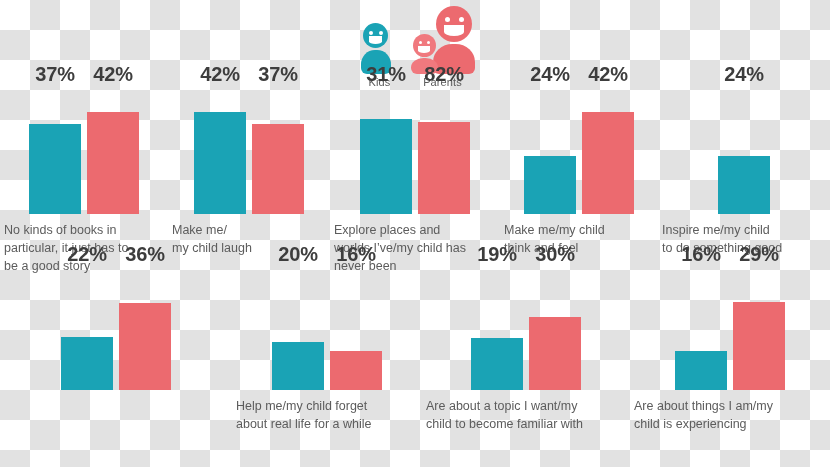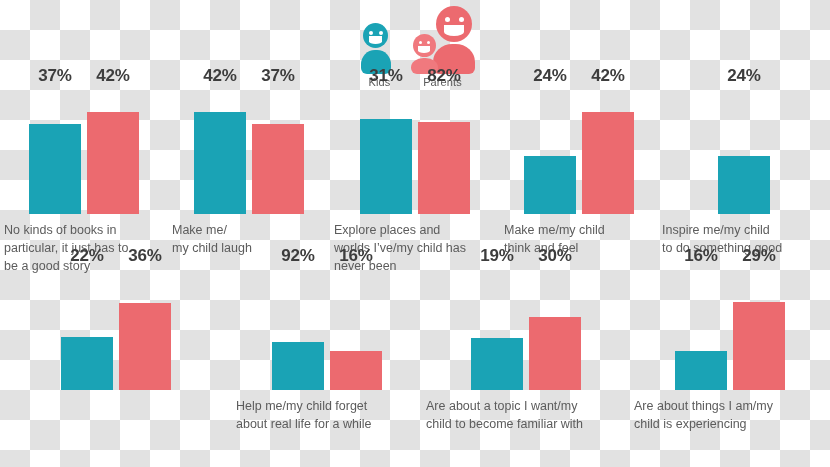--- a/index.html
+++ b/index.html
@@ -150,21 +150,21 @@
   }
   .bar.kids { background: #1aa3b5; }
   .bar.parents { background: #ec6a6f; }
 
   .value {
     position: absolute;
     bottom: 100%;
     left: 50%;
     transform: translateX(-50%);
     margin-bottom: 2px;
-    font-size: 17px;
+    font-size: 20px;
     font-weight: bold;
     color: #3d3d3d;
     white-space: nowrap;
     letter-spacing: -0.2px;
   }
 
   .cat-label {
     margin-top: 8px;
     font-size: 12.5px;
     line-height: 1.42;
@@ -301,21 +301,21 @@
             <div class="bar parents" style="height: 87px;">
               <span class="value">36%</span>
             </div>
           </div>
         </div>
       </div>
       <div class="group" style="width: 190px;">
         <div class="plot">
           <div class="bar-wrap" style="width: 52px;">
             <div class="bar kids" style="height: 48px;">
-              <span class="value">92%</span>
+              <span class="value">20%</span>
             </div>
           </div>
           <div class="bar-wrap" style="width: 52px;">
             <div class="bar parents" style="height: 39px;">
               <span class="value">16%</span>
             </div>
           </div>
         </div>
         <div class="cat-label">Help me/my child forget<br>about real life for a while</div>
       </div>

